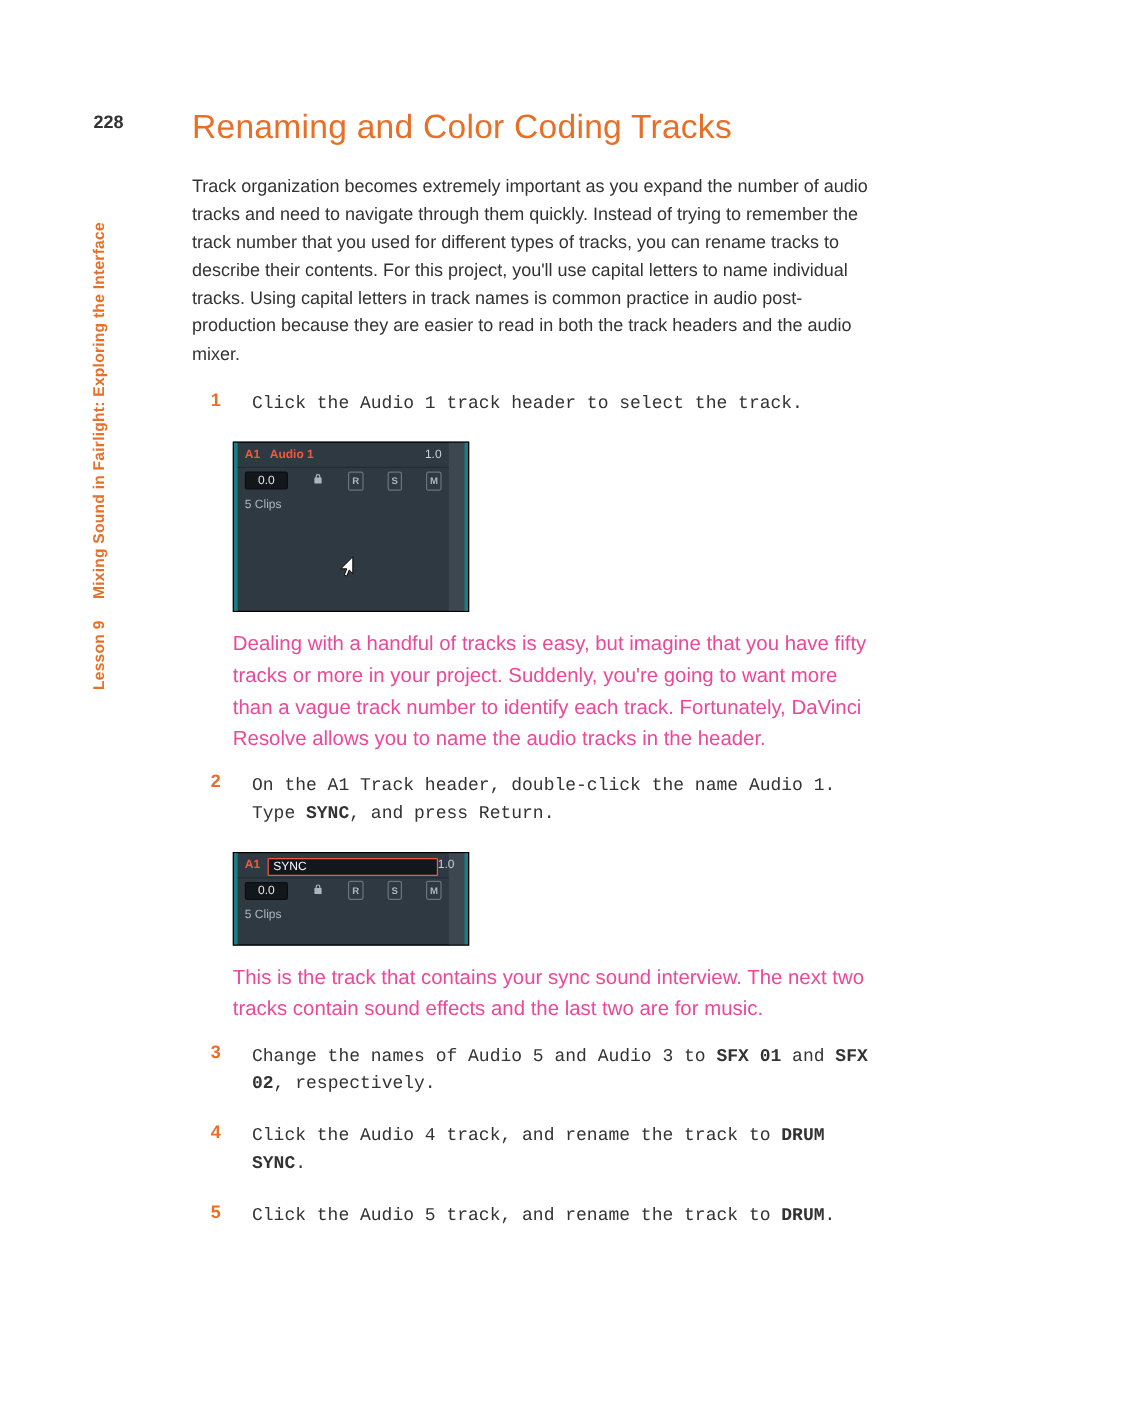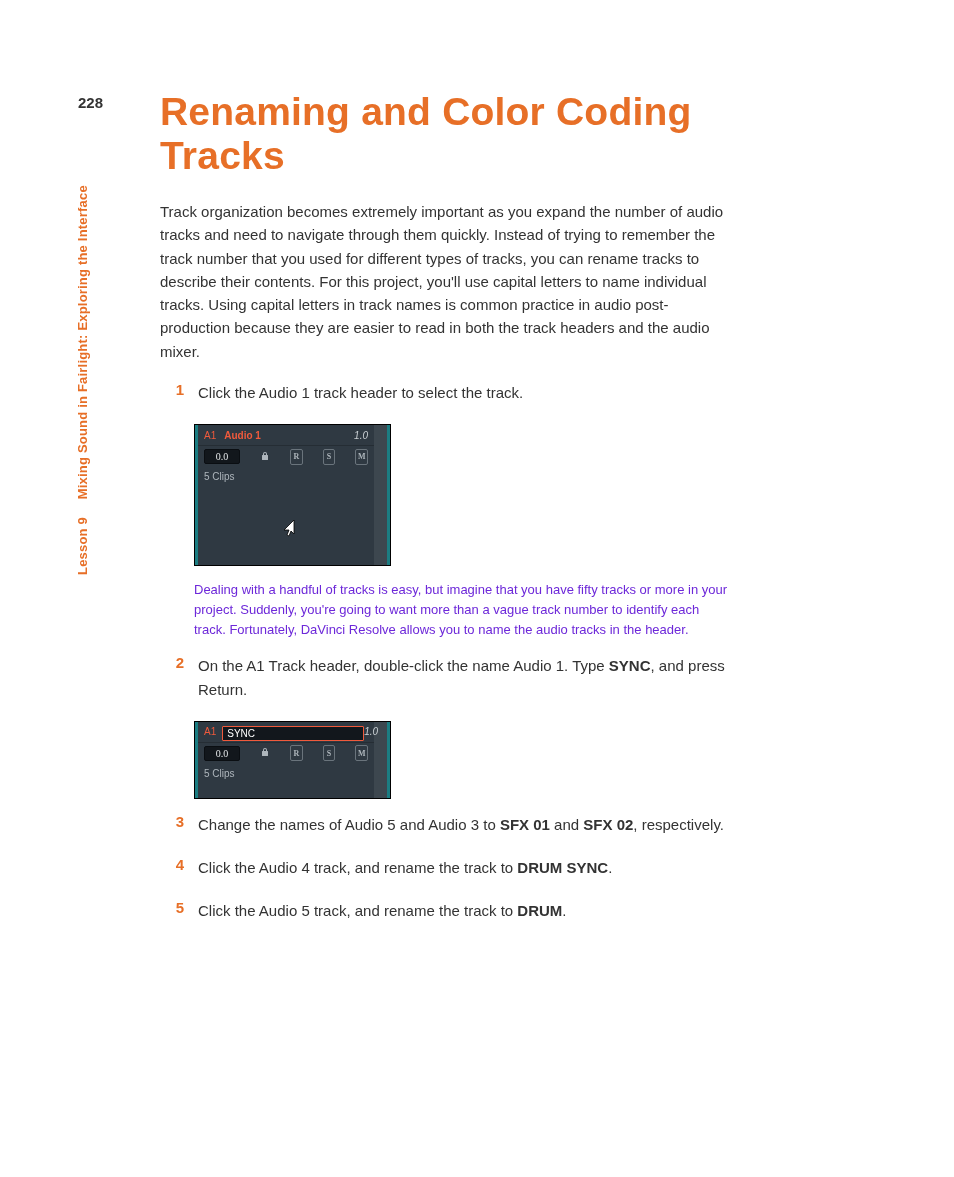--- a/index.html
+++ b/index.html
@@ -35,22 +35,22 @@
     font-weight: 700;
     color: #e76f27;
     white-space: nowrap;
     letter-spacing: 0.2px;
   }
   .side-label .lesson {
     margin-right: 14px;
   }
   h1.title {
     margin: 0 0 22px 0;
-    font-size: 39px;
-    font-weight: 700;
+    font-size: 28px;
+    font-weight: 400;
     color: #e76f27;
     letter-spacing: 0.2px;
   }
   .intro {
     font-size: 15px;
     line-height: 1.55;
     margin: 0 0 18px 0;
     color: #333;
   }
   .step {
@@ -66,27 +66,28 @@
     text-align: right;
     padding-right: 10px;
   }
   .step .body {
     flex: 1 1 auto;
     font-size: 15px;
     line-height: 1.55;
     color: #333;
   }
   .step .body p {
-    margin: 0 0 10px 4px;
+    margin: 0 0 10px 16px;
+    font-family: Liberation Mono, monospace;
   }
   .after-step {
     margin-left: 34px;
-    font-size: 13px;
+    font-size: 17px;
     line-height: 1.55;
-    color: #6d28d9;
+    color: #ec4899;
     margin-bottom: 14px;
   }
   .after-step p { margin: 0 0 10px 0; }
   .strong { font-weight: 700; }
 
   
   .shot {
     background: #2f3942;
     border: 1px solid #000;
     margin: 8px 0 14px 34px;
@@ -102,29 +103,28 @@
     position: absolute; right:0; top:0; bottom:0; width:3px; background:#1b7d82;
   }
   .shot .gutter {
     position: absolute; right:3px; top:0; bottom:0; width:13px; background:#3d474f;
   }
   .shot .row1 {
     position: absolute; left:3px; right:16px; top:0; height:20px;
     display:flex; align-items:center; justify-content:space-between;
     padding: 0 6px; box-sizing:border-box;
   }
-  .shot .a1 { color:#f05a3c; font-size:10px; font-weight:400; }
+  .shot .a1 { color:#f05a3c; font-size:10px; font-weight:700; }
   .shot .tname { color:#f05a3c; font-size:10px; font-weight:700; margin-left:8px; flex:1; }
-  .shot .v10 { color:#c9cfd3; font-size:10px;font-style:italic; }
+  .shot .v10 { color:#c9cfd3; font-size:10px; }
   .shot .row2 {
     position: absolute; left:3px; right:16px; top:20px; height:22px;
     display:flex; align-items:center; gap:20px;
     padding: 0 6px; box-sizing:border-box;
     border-top:1px solid #252d34;
-    font-family:Liberation Serif, serif;
   }
   .shot .vol {
     background:#12171c; color:#e5e8ea; font-size:10px;
     border:1px solid #0a0e12; border-radius:2px;
     padding: 1px 6px; min-width:22px; text-align:center;
   }
   .shot .ibox {
     width:16px; height:14px; border:1px solid #6a747c; border-radius:2px;
     display:flex; align-items:center; justify-content:center;
     color:#aeb6bc; font-size:8px; font-weight:600;
@@ -228,20 +228,23 @@
             <path d="M3 4V3a2 2 0 0 1 4 0v1h.5a.5.5 0 0 1 .5.5v4a.5.5 0 0 1-.5.5h-5a.5.5 0 0 1-.5-.5v-4a.5.5 0 0 1 .5-.5H3zm1 0h2V3a1 1 0 0 0-2 0v1z" fill="#aeb6bc"></path>
           </svg>
       </span>
       <span class="ibox">R</span>
       <span class="ibox">S</span>
       <span class="ibox">M</span>
     </div>
     <div class="row3">5 Clips</div>
   </div>
 
+  <div class="after-step">
+    <p>This is the track that contains your sync sound interview. The next two tracks contain sound effects and the last two are for music.</p>
+  </div>
 
   <div class="step">
     <div class="num">3</div>
     <div class="body">
       <p>
         <span>Change the names of Audio 5 and Audio 3 to </span><span class="strong">SFX 01</span><span> and </span><span class="strong">SFX 02</span><span>, respectively.</span>
       </p>
     </div>
   </div>
 

